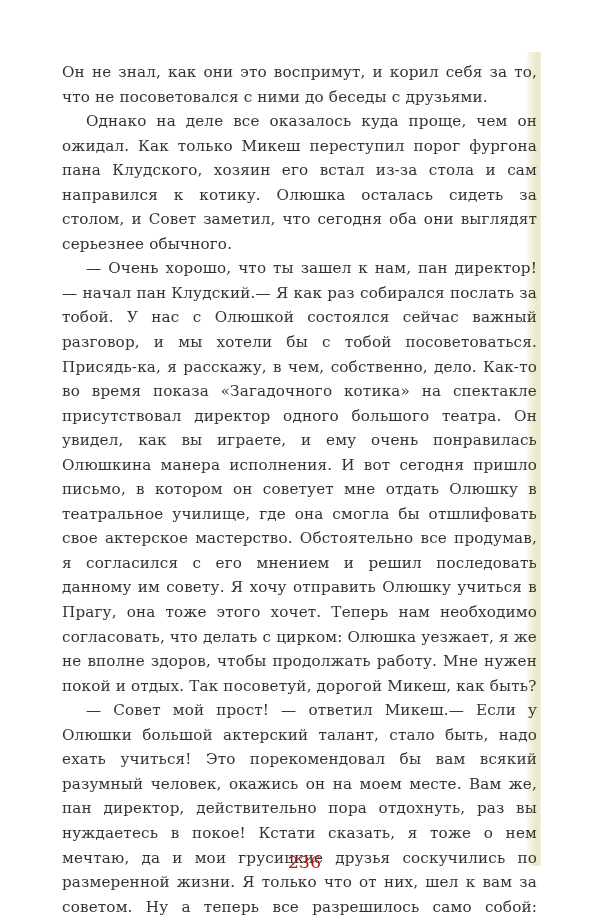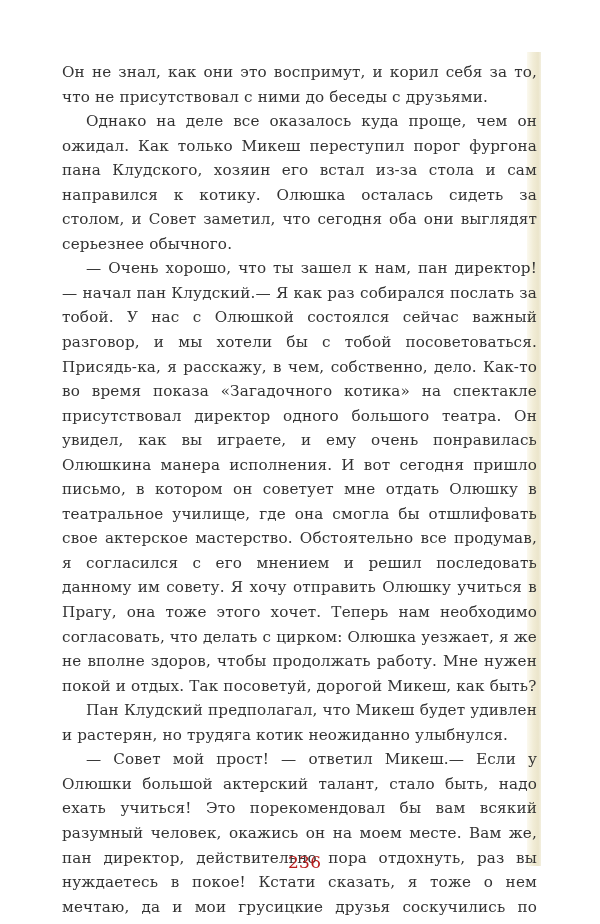--- a/index.html
+++ b/index.html
@@ -50,21 +50,20 @@
       color: #b91c1c;
       letter-spacing: 0.3px;
     }
   </style>
 </head>
 <body>
 
 <div class="page-edge"></div>
 
 <div class="text-block">
-  <p>Он не знал, как они это воспримут, и корил себя за то, что не присутствовал с ними до беседы с друзьями.</p>
+  <p>Он не знал, как они это воспримут, и корил себя за то, что не посоветовался с ними до беседы с друзьями.</p>
   <p class="indent">Однако на деле все оказалось куда проще, чем он ожидал. Как только Микеш переступил порог фургона пана Клудско­го, хозяин его встал из-за стола и сам направился к котику. Олюшка осталась сидеть за столом, и Совет заметил, что сегодня оба они выглядят серьезнее обычного.</p>
   <p class="indent">— Очень хорошо, что ты зашел к нам, пан директор! — начал пан Клудский.— Я как раз собирался послать за тобой. У нас с Олюшкой состоялся сейчас важный разговор, и мы хотели бы с тобой посоветоваться. Присядь-ка, я расска­жу, в чем, собственно, дело. Как-то во время показа «За­гадочного котика» на спектакле присутствовал директор одного большого театра. Он увидел, как вы играете, и ему очень понравилась Олюшкина манера исполнения. И вот сегодня пришло письмо, в котором он советует мне отдать Олюшку в театральное училище, где она смогла бы отшли­фовать свое актерское мастерство. Обстоятельно все про­думав, я согласился с его мнением и решил последовать данному им совету. Я хочу отправить Олюшку учиться в Прагу, она тоже этого хочет. Теперь нам необходимо согласовать, что делать с цирком: Олюшка уезжает, я же не вполне здоров, чтобы продолжать работу. Мне нужен покой и отдых. Так посоветуй, дорогой Микеш, как быть?</p>
-  <p class="indent">Пан Клудский предполагал, что Микеш будет удивлен и растерян, но трудяга котик неожиданно улыбнулся.</p>
   <p class="indent">— Совет мой прост! — ответил Микеш.— Если у Олюш­ки большой актерский талант, стало быть, надо ехать учиться! Это порекомендовал бы вам всякий разумный человек, окажись он на моем месте. Вам же, пан директор, действительно пора отдохнуть, раз вы нуждаетесь в покое! Кстати сказать, я тоже о нем мечтаю, да и мои грусицкие друзья соскучились по размеренной жизни. Я только что от них, шел к вам за советом. Ну а теперь все разрешилось само собой: Олюшка поедет учиться в Прагу, мы же вернемся в Грусицы.</p>
 
 </div>
 
 <div class="page-number">236</div>
 
 </body></html>

